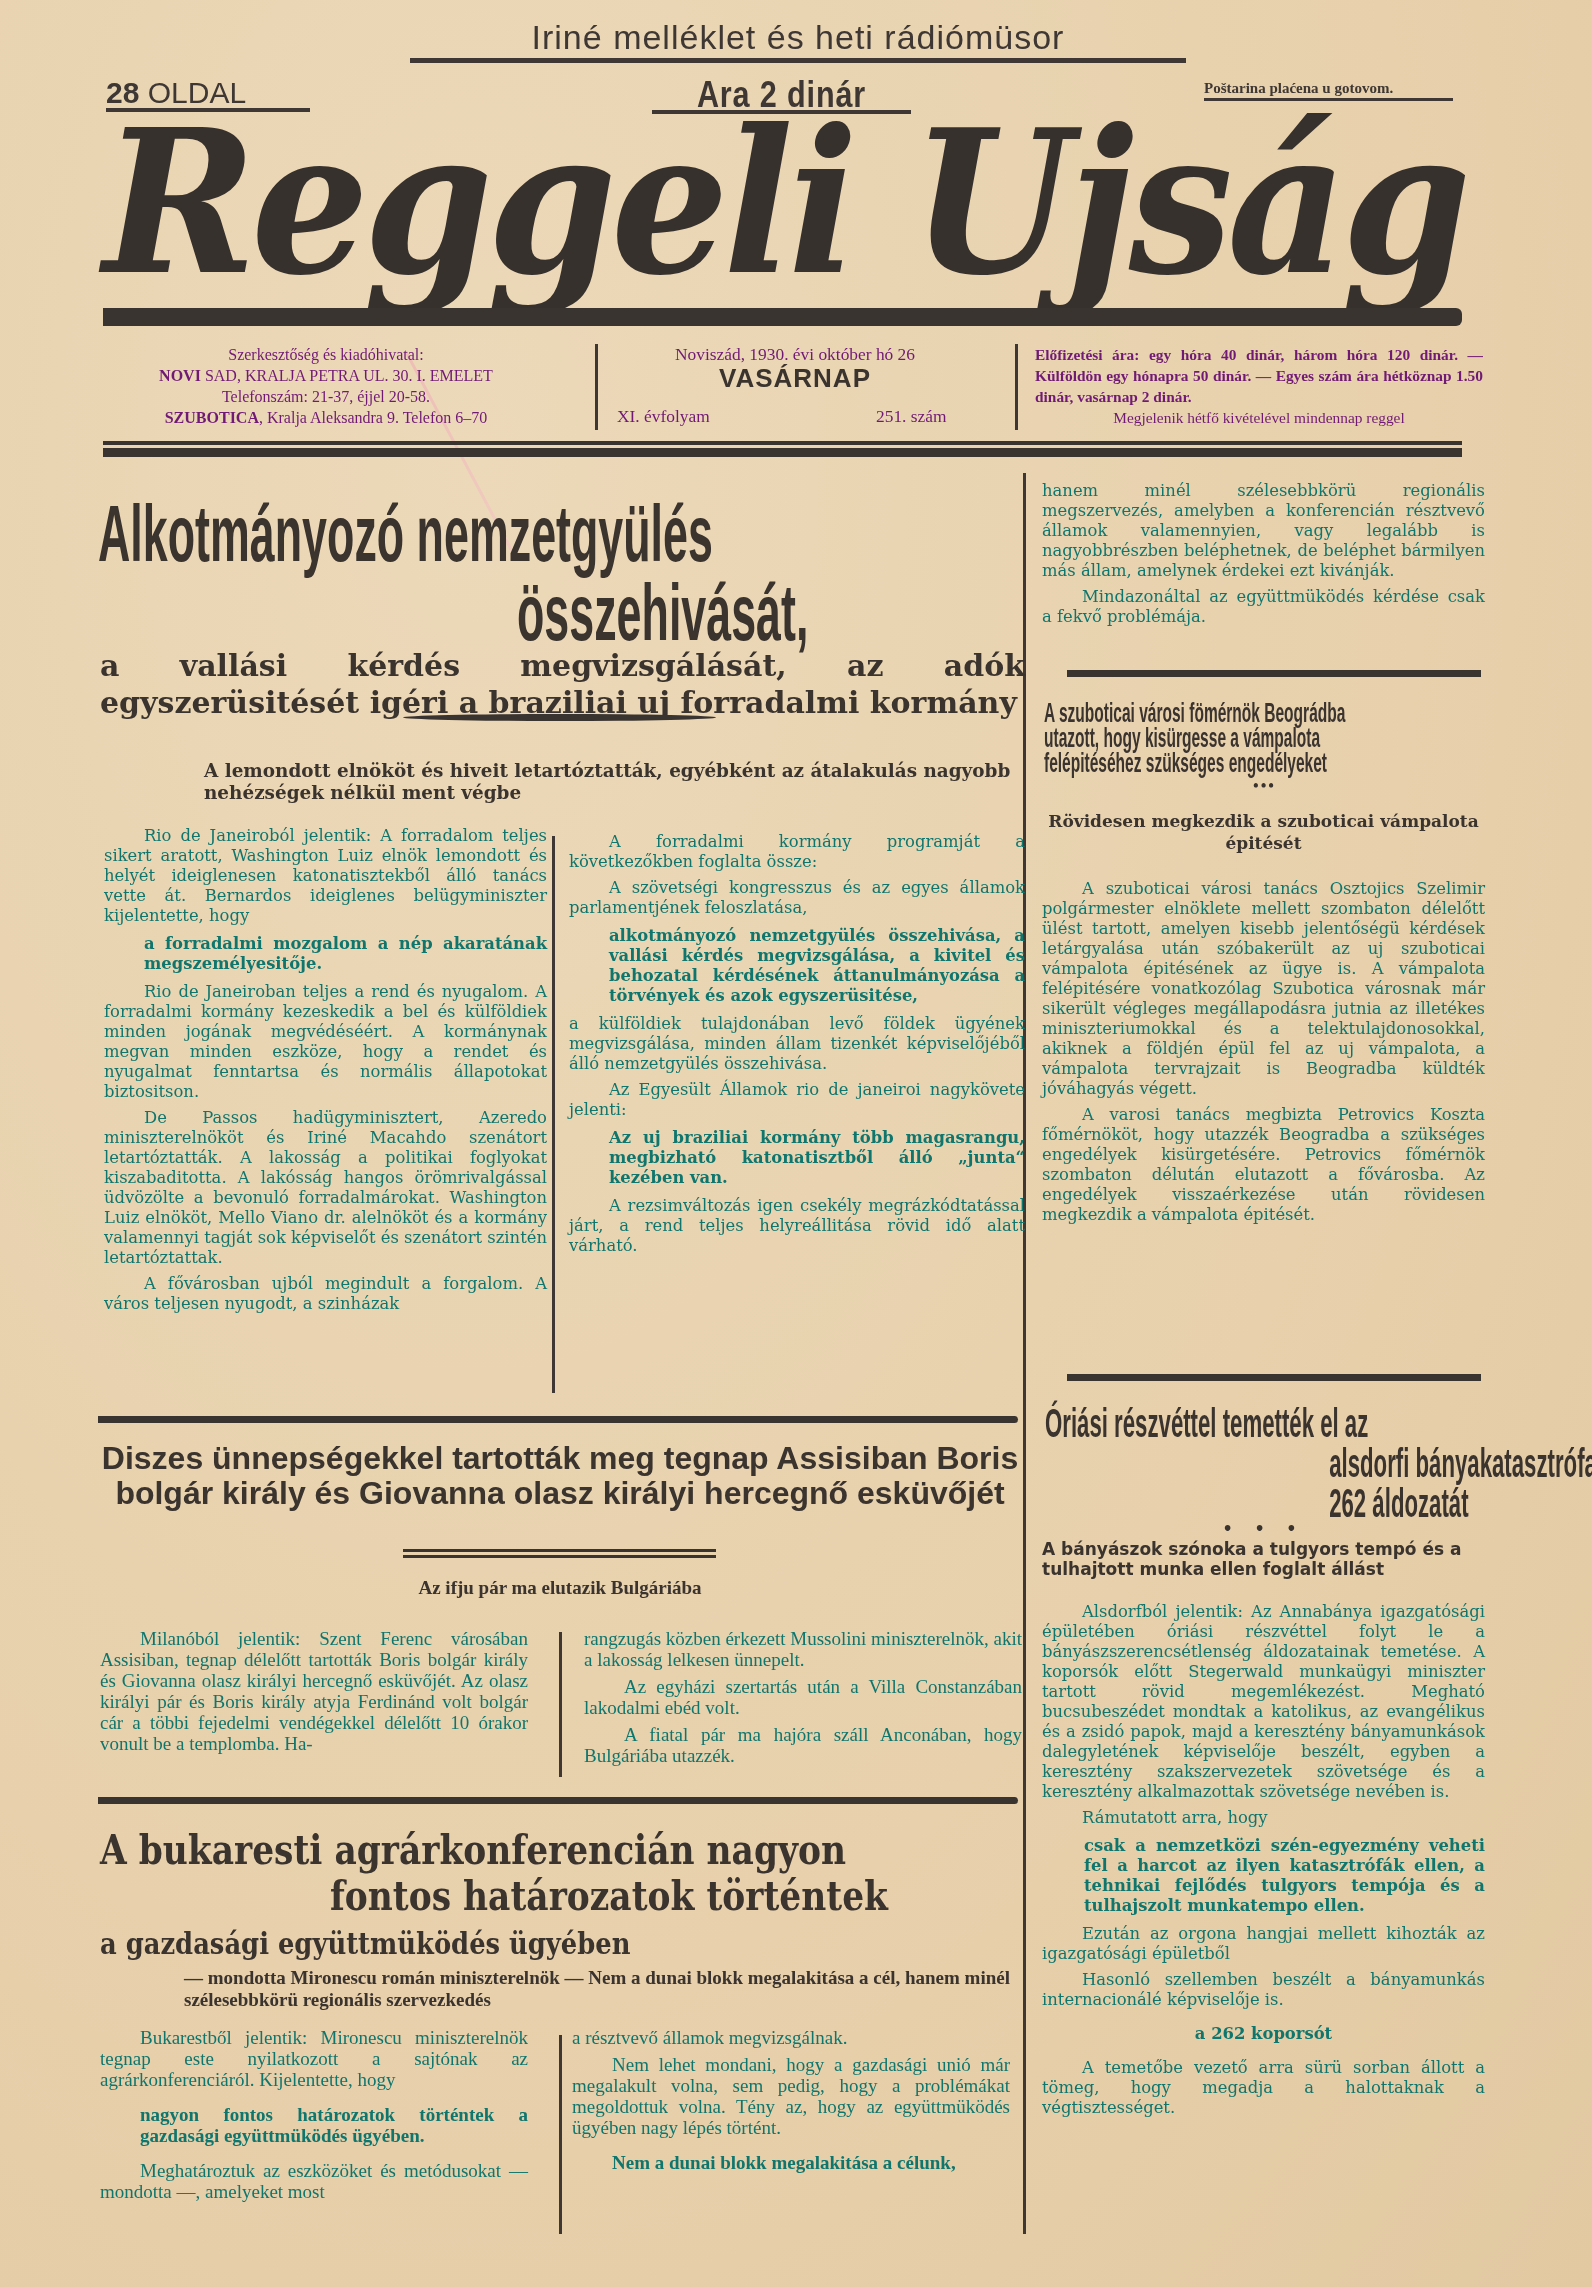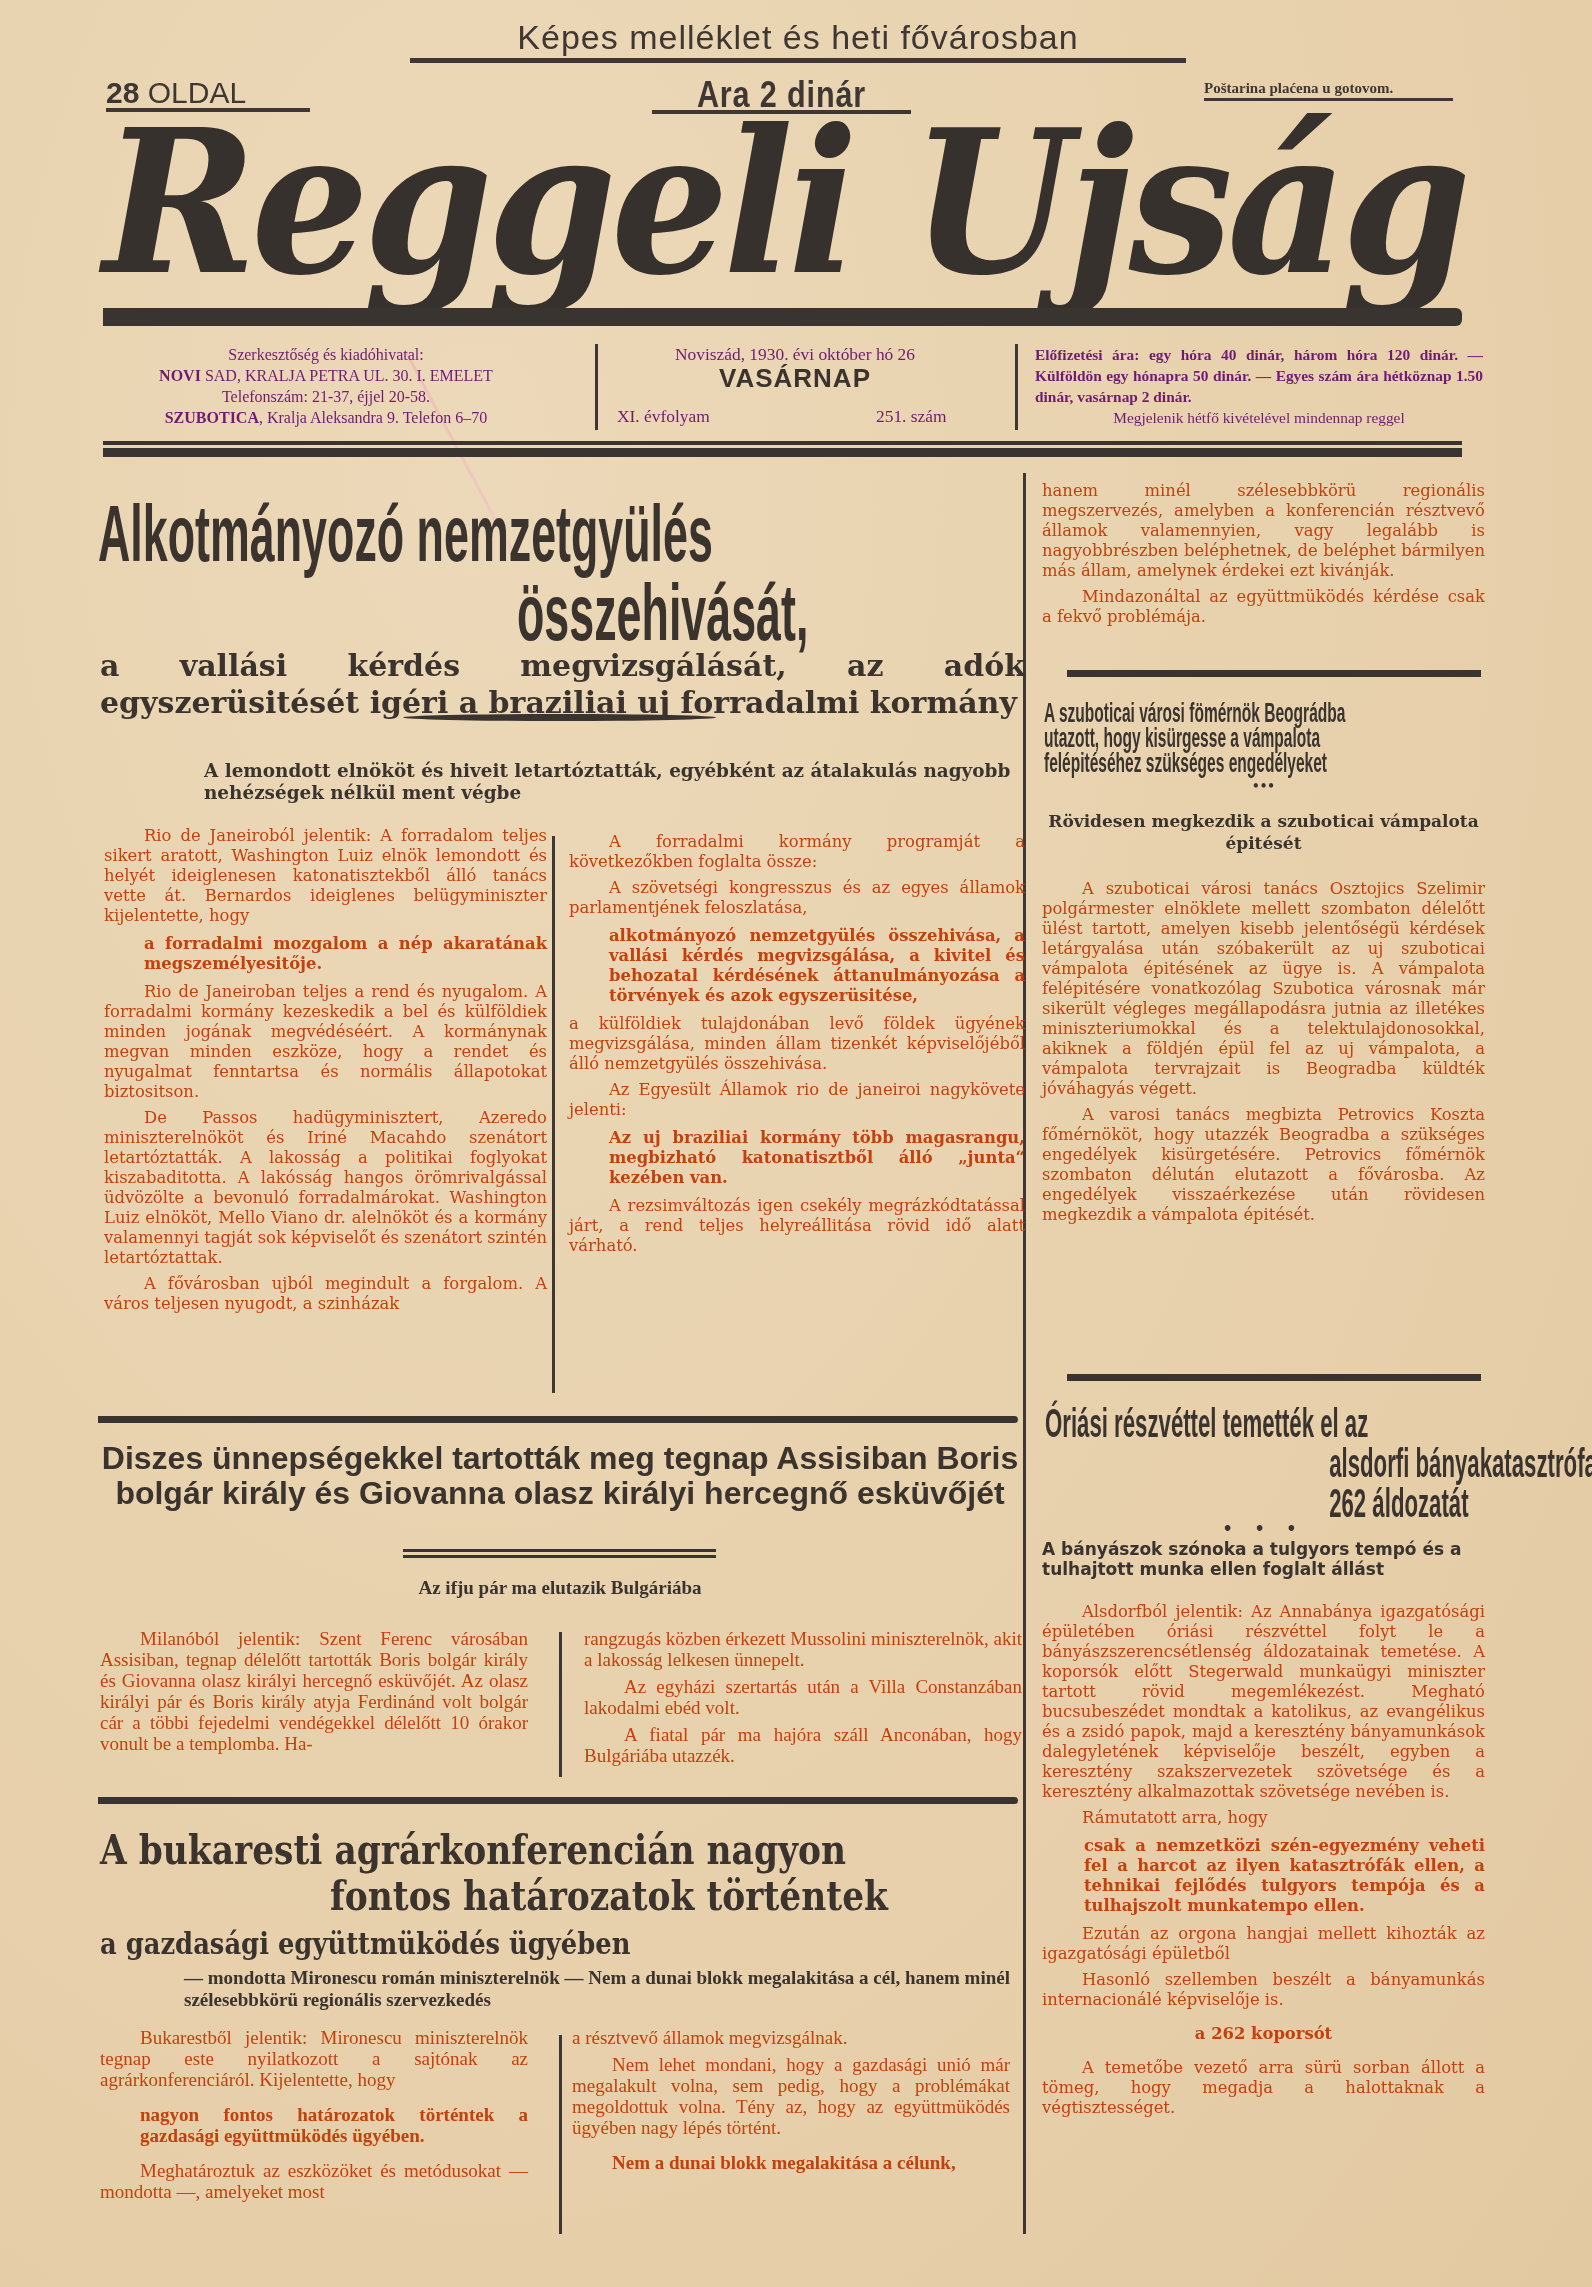--- a/index.html
+++ b/index.html
@@ -39,21 +39,21 @@
   #info-rule1 { left:103px; top:441px; width:1359px; height:4px; background:#3a3430; }
   #info-rule2 { left:103px; top:448px; width:1359px; height:9px; background:#3a3430; }
 
   
   #h1a { left:98px; top:493px; font-size:80px; line-height:82px; white-space:nowrap; transform:scaleX(0.56); letter-spacing:0; }
   #h1b { left:517px; top:572px; font-size:80px; line-height:82px; white-space:nowrap; transform:scaleX(0.56); }
   #h1sub { left:100px; top:647px; width:925px; font-family:"DejaVu Serif",serif; font-weight:bold; font-size:30px; line-height:37px; text-align:justify; color:#3a332e; }
   #h1-rule { left:403px; top:714px; width:313px; height:7px; background:#3a3430; border-radius:50%; }
   #h1deck { left:204px; top:760px; width:826px; font-family:"DejaVu Serif",serif; font-weight:bold; font-size:18.4px; line-height:22px; color:#3a332e; }
 
-  .body { font-family:"DejaVu Serif",serif; font-size:16.4px; line-height:20px; color:#c2410c; text-align:justify; }
+  .body { font-family:"DejaVu Serif",serif; font-size:16.4px; line-height:20px; color:#0f766e; text-align:justify; }
   .body p { margin:0; text-indent:40px; }
   .body p.ni { text-indent:0; }
   .body p.bold { font-weight:bold; padding-left:40px; text-indent:0; margin:8px 0; }
   .body p.sp { margin-top:6px; }
   .bodyc { font-family:"Liberation Serif",serif; font-size:19px; line-height:21px; }
   .bodyc p.bold { font-weight:bold; padding-left:40px; text-indent:0; margin:14px 0; }
 
   #a1c1 { left:104px; top:826px; width:443px; }
   #a1c2 { left:569px; top:826px; width:456px; }
   #colrule-a1 { left:552px; top:836px; height:557px; }
@@ -93,21 +93,21 @@
   #a3c2 { left:572px; top:2027px; width:438px; }
   #colrule-a3 { left:559px; top:2035px; height:199px; }
 
   #stain { left:458px; top:338px; width:3px; height:229px; background:linear-gradient(#f0a7b3,#f4c4c6); transform:rotate(-28deg); opacity:.55; }
 </style>
 </head>
 <body>
 
 <div class="abs" id="stain"></div>
 
-<div class="abs" id="supplement">Képes melléklet és heti fővárosban</div>
+<div class="abs" id="supplement">Iriné melléklet és heti rádiómüsor</div>
 <div class="abs" id="supplement-rule"></div>
 <div class="abs" id="pages"><b>28</b> <span>OLDAL</span></div>
 <div class="abs" id="pages-rule"></div>
 <div class="abs" id="price">Ara 2 dinár</div>
 <div class="abs" id="price-rule"></div>
 <div class="abs" id="postage">Poštarina plaćena u gotovom.</div>
 <div class="abs" id="postage-rule"></div>
 <div class="abs" id="masthead">Reggeli Ujság</div>
 <div class="abs" id="masthead-bar"></div>
 

